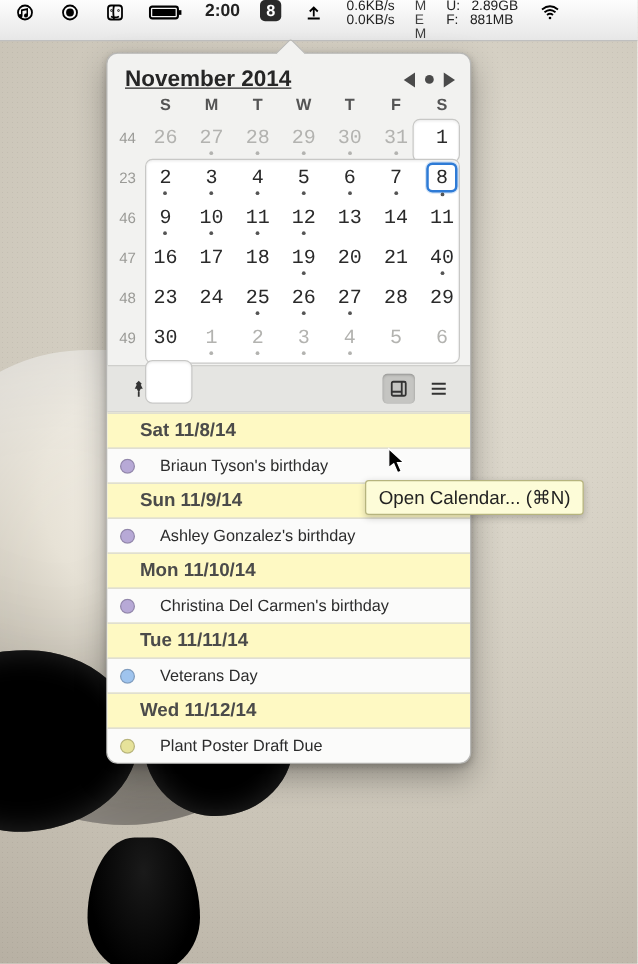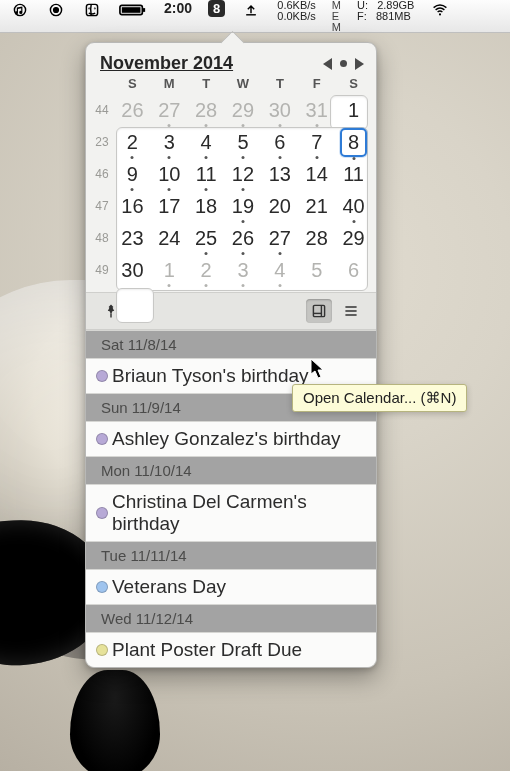--- a/index.html
+++ b/index.html
@@ -154,22 +154,23 @@
   }
   .weeknum {
     font-size: 12px;
     color:#9a9a96;
     display:flex; align-items:center; justify-content:center;
   }
   .daycell {
     position:relative;
     height: 32px;
     display:flex; align-items:center; justify-content:center;
-    font-size: 20px;
+    font-size: 16px;
     color:#2a2a2a;
+    font-family:Liberation Mono, monospace;
   }
   .daycell.outside { color:#b3b3b0; }
   .daycell .num { position:relative; }
   .daycell.has-event .num::after {
     content:"";
     position:absolute;
     left:50%; transform:translateX(-50%);
     bottom:-5px;
     width:3px; height:3px; border-radius:50%;
     background:#555;
@@ -210,32 +211,32 @@
     width:26px; height:24px;
     display:flex; align-items:center; justify-content:center;
     border-radius:4px;
   }
   .tb-btn.pressed { background:#c5c5c2; box-shadow: inset 0 1px 2px rgba(0,0,0,0.25); }
   .tb-btn svg { width:16px; height:16px; stroke:#333; stroke-width:1.8; fill:none; }
 
   
   .events { background:#fbfbfa; border-bottom-left-radius:9px; border-bottom-right-radius:9px; }
   .ev-day-h {
-    background:#a3a3a3;
+    background:#fef9c3;
     color:#4b4b4a;
-    font-weight:400;
+    font-weight:700;
     font-size:15px;
-    padding:5px 15px;
+    padding:5px 26px;
     border-top:1px solid #d6d6d3;
     border-bottom:1px solid #d6d6d3;
   }
   .ev-item {
-    display:flex; align-items:center; gap:4px;
+    display:flex; align-items:center; gap:20px;
     padding:6px 10px;
-    font-size:19px;
+    font-size:13px;
     color:#2c2c2c;
   }
   .ev-dot {
     width:10px; height:10px; border-radius:50%;
     border:1px solid rgba(0,0,0,0.2);
     flex:none;
   }
 
   
   .cursor {

